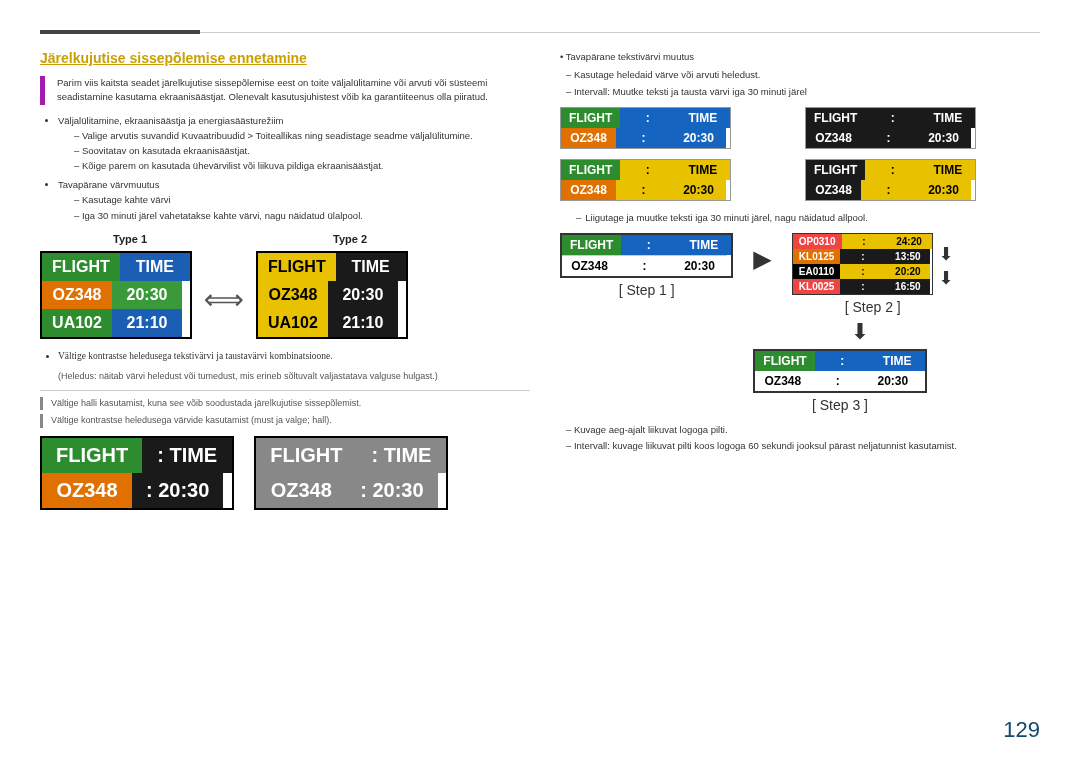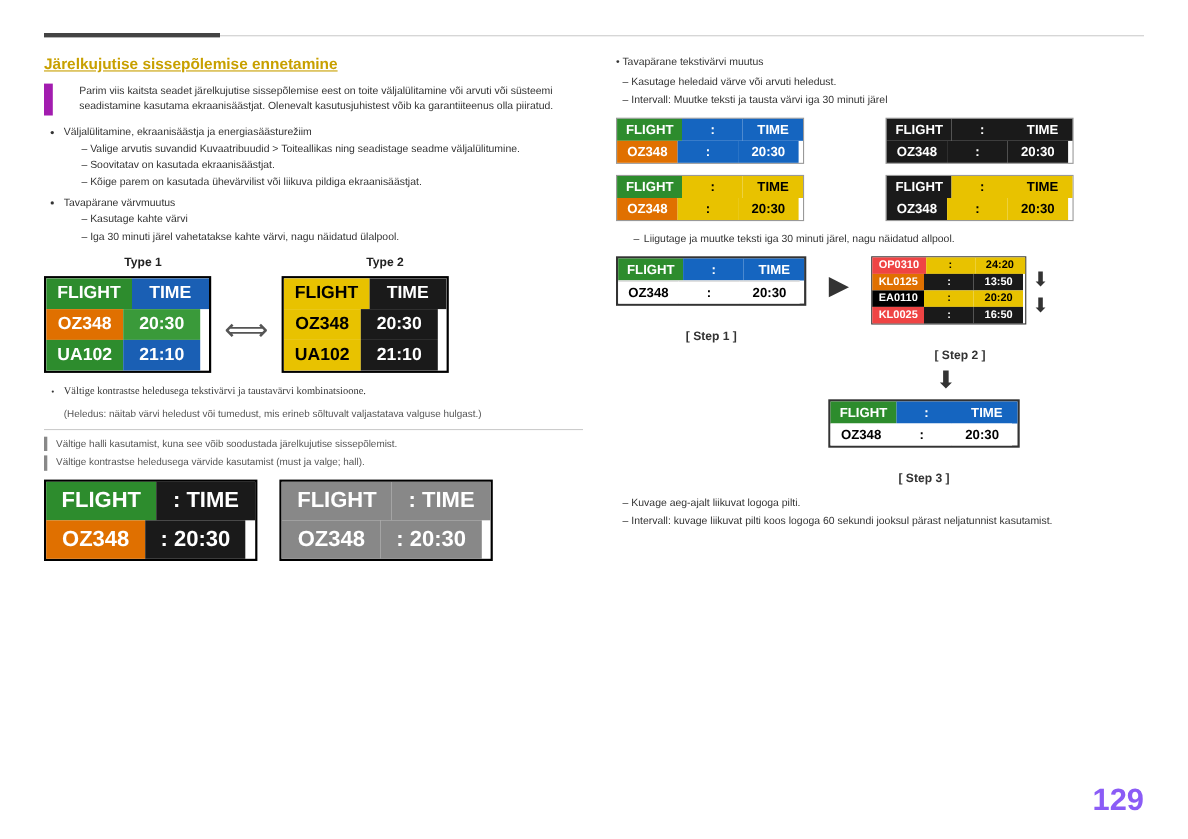--- a/index.html
+++ b/index.html
@@ -207,24 +207,24 @@
       display: flex;
       gap: 20px;
       align-items: flex-start;
     }
     .step-block {
       display: flex;
       flex-direction: column;
       align-items: center;
     }
     .step-label {
-      font-size: 11px;
-      color: #333;
-      margin-top: 22px;
-      font-weight: bold;
+      font-size: 14px;
+      color: #333;
+      margin-top: 4px;
+      font-weight: normal;
     }
     .down-arrow {
       font-size: 22px;
       color: #333;
       text-align: center;
       margin: 4px 0;
     }
     .step3-center {
       display: flex;
       flex-direction: column;
@@ -273,23 +273,23 @@
     }
     .bb-green { background: #2d8c2d; color: #fff; }
     .bb-orange { background: #e07000; color: #fff; }
     .bb-dark { background: #1a1a1a; color: #fff; }
     .bb-gray { background: #888; color: #fff; }
 
     .page-num {
       position: absolute;
       bottom: 20px;
       right: 40px;
-      font-size: 28px;
-      color: #8b5cf6;
-      font-weight: bold;
+      font-size: 22px;
+      color: #0c4a6e;
+      font-weight: normal;
     }
     .section-rule {
       height: 1px;
       background: #ccc;
       margin-bottom: 6px;
       margin-top: 6px;
     }
   </style>
 </head>
 <body>
@@ -299,21 +299,21 @@
   <div class="top-rule">
     <div class="top-rule-dark"></div>
     <div class="top-rule-light"></div>
   </div>
 
   <div class="content">
 
     <div class="left-col">
       <div class="section-title">Järelkujutise sissepõlemise ennetamine</div>
 
-      <div style="border-left: 8px solid #a21caf; padding-left:24px; margin-bottom:8px;">
+      <div style="border-left: 5px solid #a21caf; padding-left:12px; margin-bottom:8px;">
         <p class="body-text">Parim viis kaitsta seadet järelkujutise sissepõlemise eest on toite väljalülitamine või arvuti või süsteemi seadistamine kasutama ekraanisäästjat. Olenevalt kasutusjuhistest võib ka garantiiteenus olla piiratud.</p>
       </div>
 
       <ul class="bullet-list">
         <li>
           <span>Väljalülitamine, ekraanisäästja ja energiasäästurežiim</span>
           <ul class="dash-list">
             <li>Valige arvutis suvandid Kuvaatribuudid &gt; Toiteallikas ning seadistage seadme väljalülitumine.</li>
             <li>Soovitatav on kasutada ekraanisäästjat.</li>
             <li>Kõige parem on kasutada ühevärvilist või liikuva pildiga ekraanisäästjat.</li>

